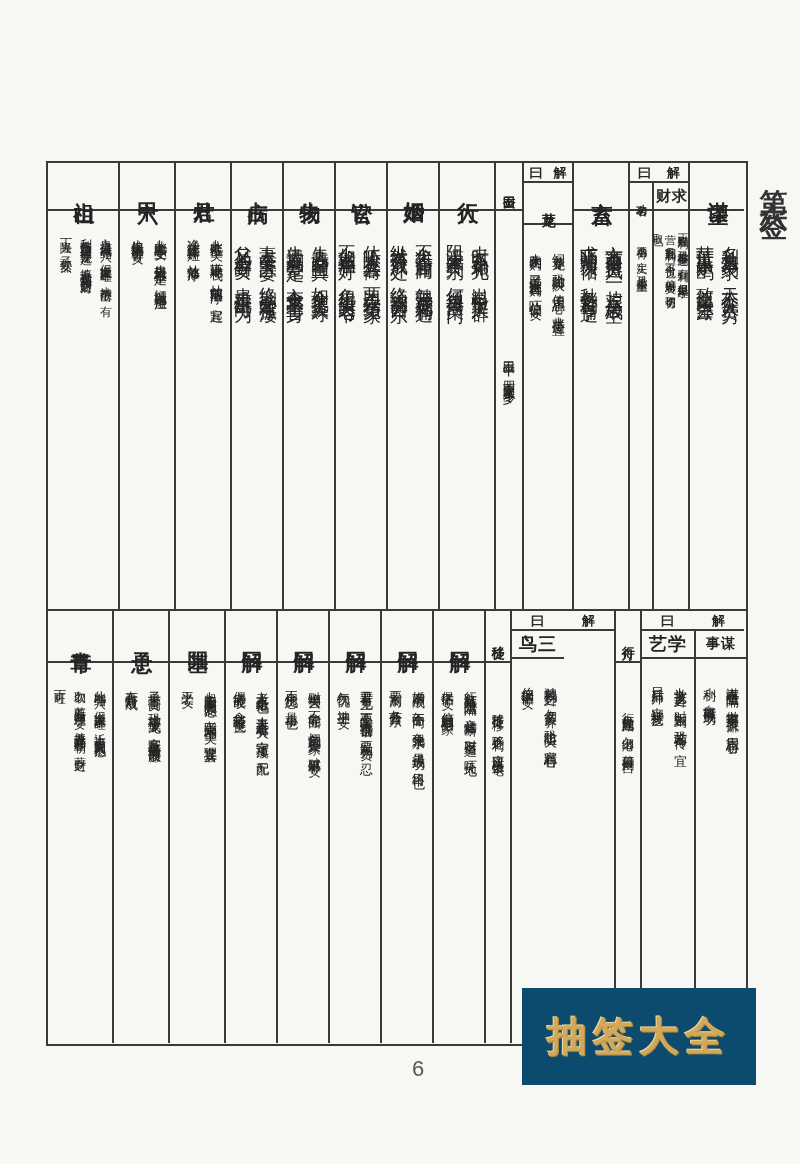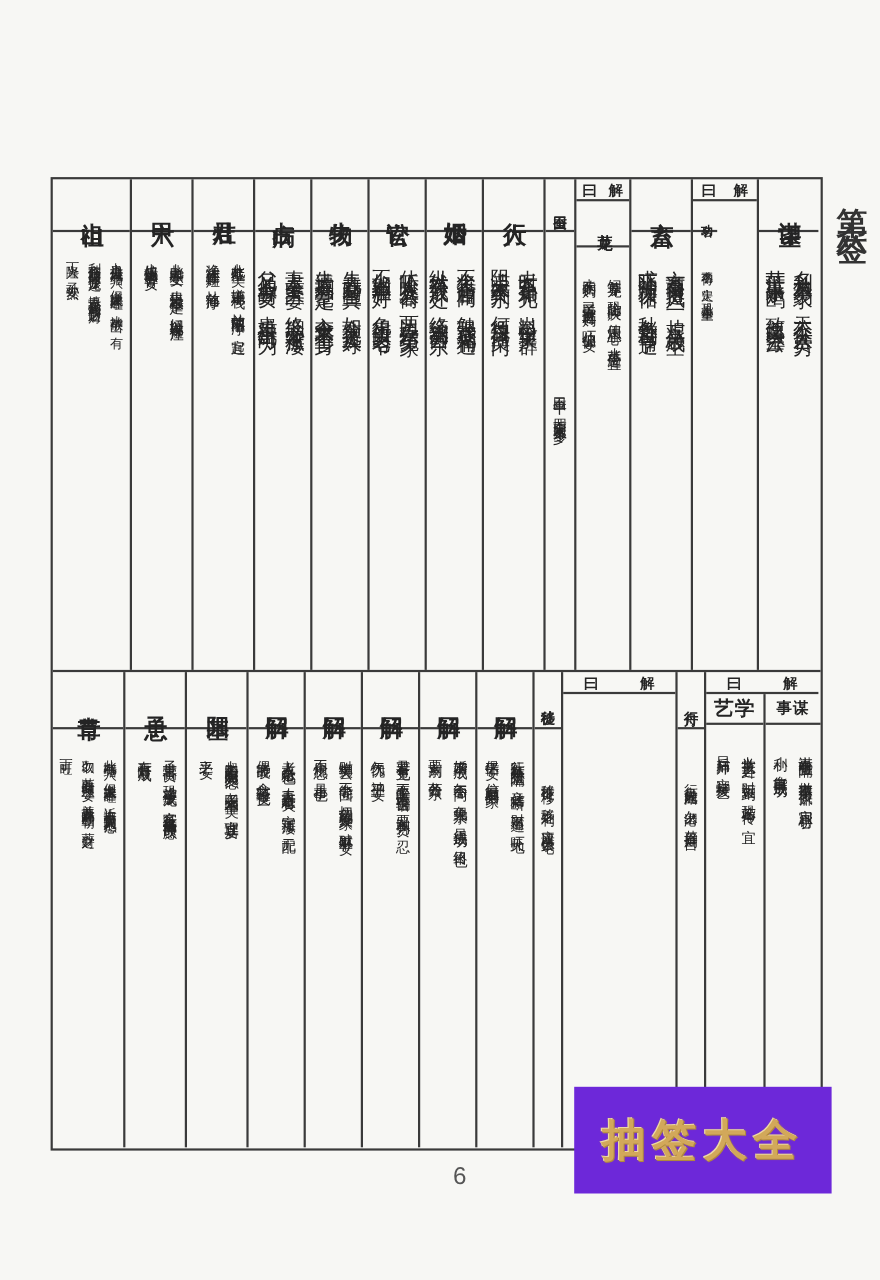--- a/index.html
+++ b/index.html
@@ -80,21 +80,21 @@
   .small3{font-size:12px;line-height:20px;letter-spacing:1.5px;}
   .tiny3{font-size:11px;line-height:12.5px;letter-spacing:1px;padding-top:14px;}
   .tiny1{font-size:11px;line-height:18px;letter-spacing:1px;padding-top:26px;}
   .nar1{font-size:12.5px;line-height:22px;letter-spacing:1.5px;}
   .pt140{padding-top:140px;}
   .pt40{padding-top:40px;}
 
   
   .watermark{
     position:absolute;left:522px;top:988px;width:234px;height:97px;
-    background:#6d28d9;
+    background:#0c4a6e;
     display:flex;align-items:center;justify-content:center;
     z-index:6;
   }
   .watermark span{
     font-size:40px;font-weight:700;letter-spacing:6px;color:#d2a85a;
     text-shadow:1px 1px 0 #b08a3c,-1px -1px 0 #ecd9a4,0 0 2px #b08a3c;
   }
 
   
   .page-number{
@@ -235,20 +235,28 @@
         </div>
         <div class="subrow">
           <div class="sub w22">
             <div class="subhd">
                 <span class="v hd-narrow" style="font-size:11px;">功名</span>
               </div>
             <div class="bd v tiny1" style="padding-left:1px;padding-right:1px;">
               <div>功名不得　定失　恐是小人重重</div>
             </div>
           </div>
+          <div class="sub w38">
+            <div class="subhd">财求</div>
+            <div class="bd v tiny3" style="padding-left:1px;padding-right:1px;">
+              <div>正财库取利　恐是称意不遂　有财利　但是聚手经</div>
+              <div>营　宜见利取利　不可贪也　偏财恐失　切切不可</div>
+              <div>取也</div>
+            </div>
+          </div>
         </div>
       </div>
 
       <div class="col w56">
         <div class="hd">
             <span class="v hd-big">谋望</span>
           </div>
         <div class="bd v poem">
           <div>名利从来不易求　天公不任人贫穷</div>
           <div>茫茫世事水中鸥　致使白头空浮云</div>
@@ -348,20 +356,27 @@
           <div>移徒不可移　移之不利　应请日头公镇宅</div>
         </div>
       </div>
 
       <div class="grp w104">
         <div class="strip">
           <span>曰</span>
           <span>解</span>
         </div>
         <div class="subrow">
+          <div class="sub w52">
+            <div class="subhd" style="font-size:18px;">鸟三</div>
+            <div class="bd v small2">
+              <div>鸡鹅鸭之卦　勿贪多养　恐防阻失　宜精心料</div>
+              <div>伯公保佑平安</div>
+            </div>
+          </div>
         </div>
       </div>
 
       <div class="col w26">
         <div class="hd">
             <span class="v hd-narrow">行舟</span>
           </div>
         <div class="bd v nar1 pt40" style="padding-left:1px;padding-right:1px;">
           <div>行舟失舵难回　勿出港　若择日则吉</div>
         </div>

